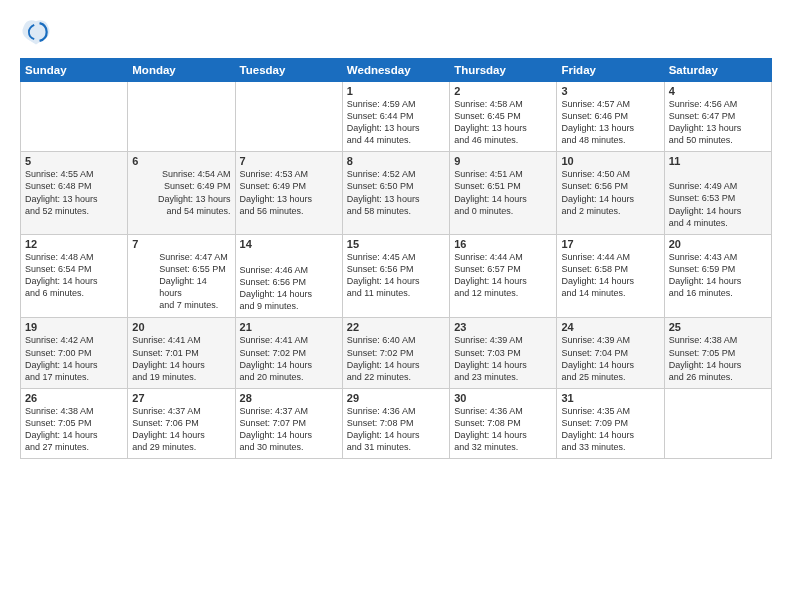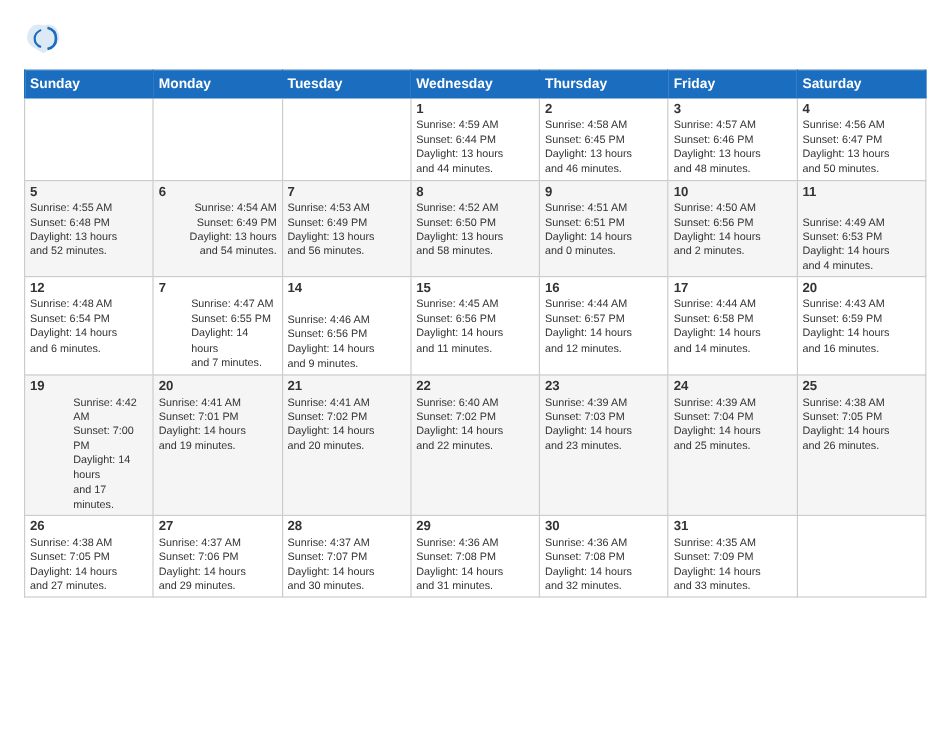--- a/index.html
+++ b/index.html
@@ -267,21 +267,21 @@
             <div class="day-num">20</div>
             <div class="day-detail" style="white-space: pre-line;">Sunrise: 4:43 AM
 Sunset: 6:59 PM
 Daylight: 14 hours
 and 16 minutes.</div>
           </td>
         </tr>
         <tr>
           <td>
             <div class="day-num">19</div>
-            <div class="day-detail" style="white-space: pre-line; margin-left: 36px;">Sunrise: 4:42 AM
+            <div class="day-detail" style="white-space: pre-line;">Sunrise: 4:42 AM
 Sunset: 7:00 PM
 Daylight: 14 hours
 and 17 minutes.</div>
           </td>
           <td>
             <div class="day-num">20</div>
             <div class="day-detail" style="white-space: pre-line;">Sunrise: 4:41 AM
 Sunset: 7:01 PM
 Daylight: 14 hours
 and 19 minutes.</div>

